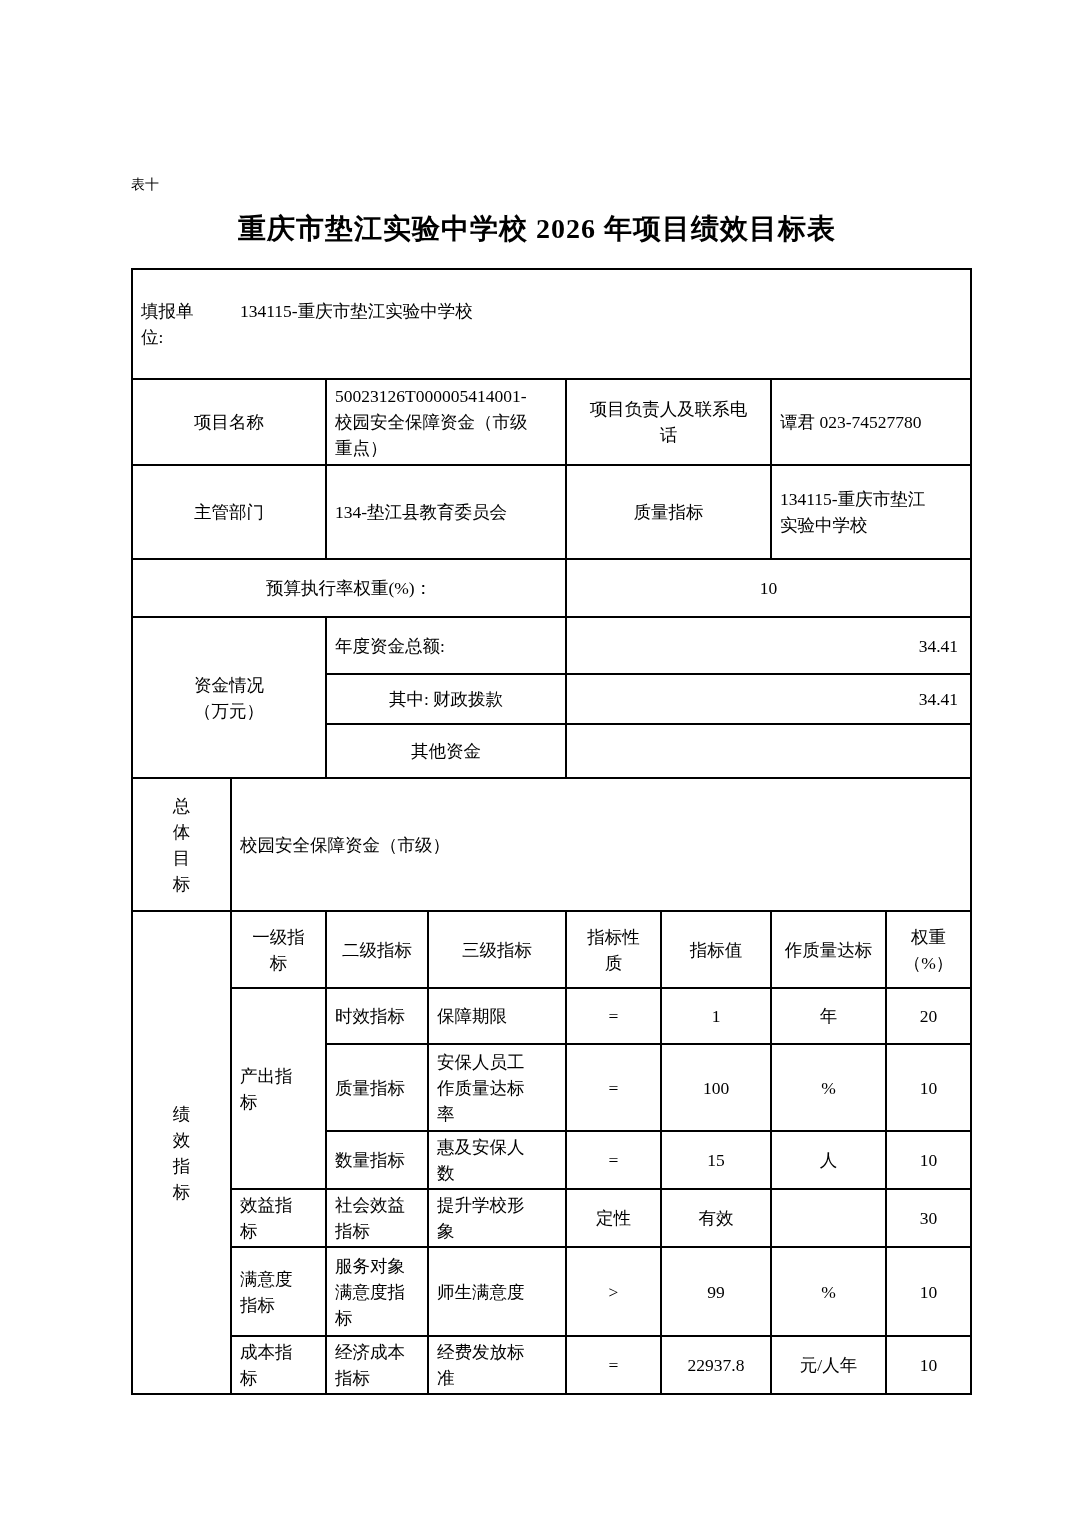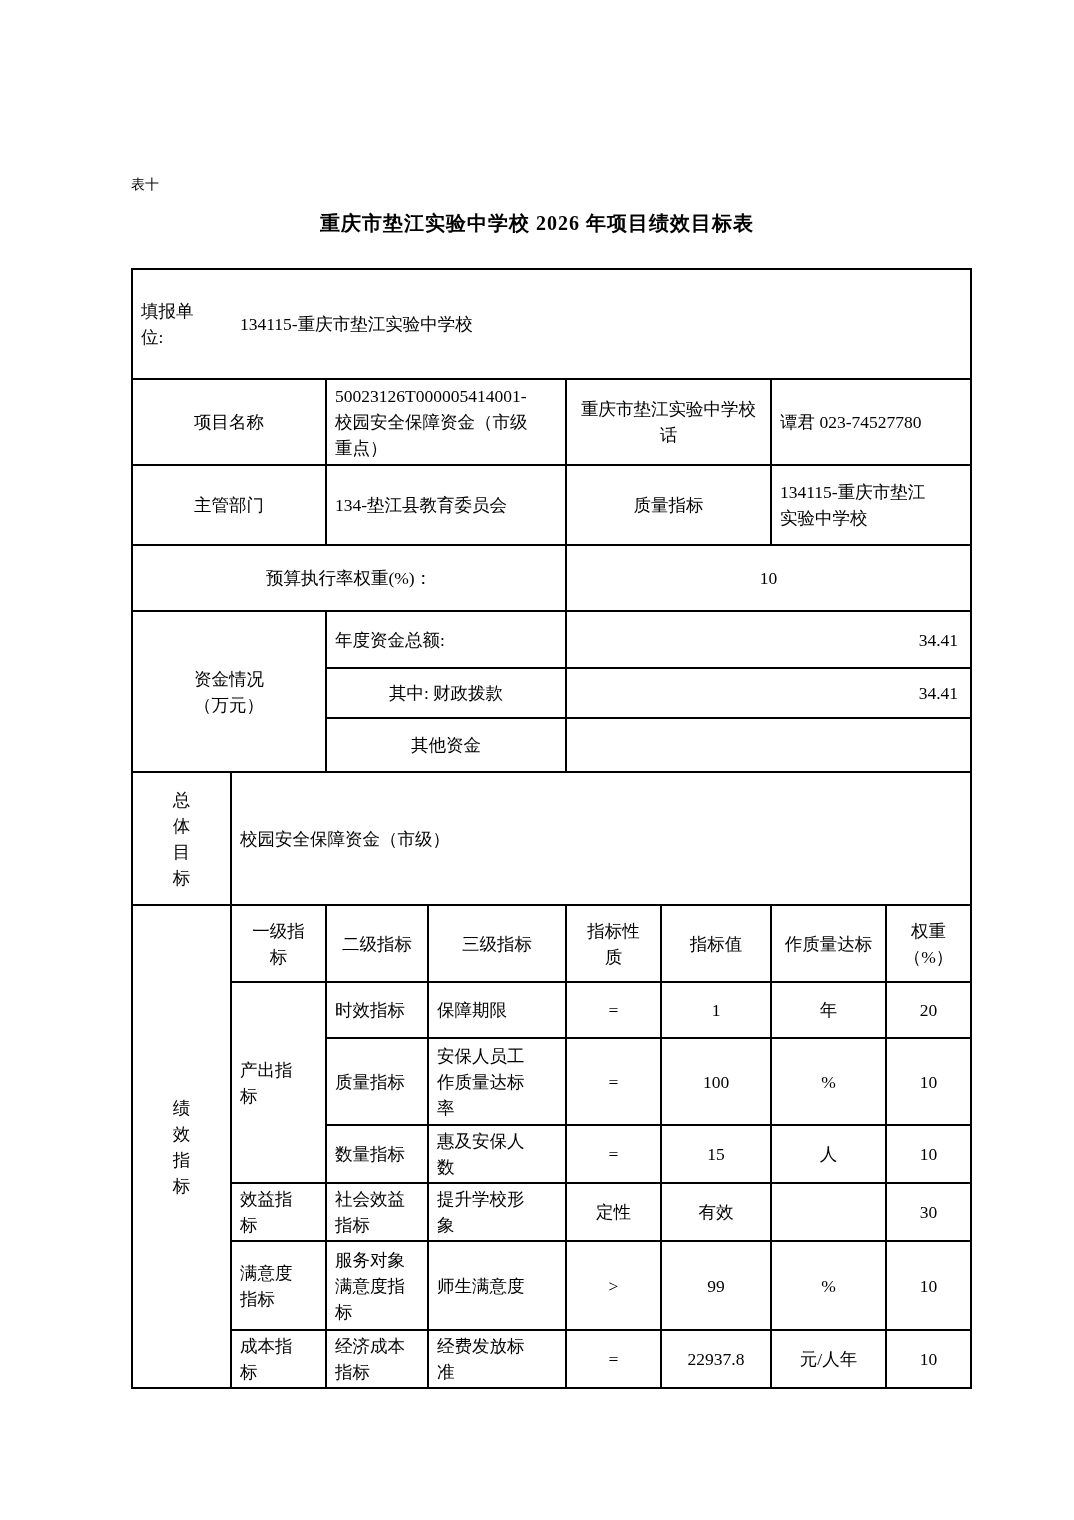--- a/index.html
+++ b/index.html
@@ -5,38 +5,38 @@
   html,body{margin:0;padding:0;background:#ffffff;}
   body{
     width:1074px;height:1520px;
     font-family:"Liberation Serif","DejaVu Serif",serif;
     color:#000;
   }
   .page{position:relative;width:1074px;height:1520px;background:#fff;overflow:hidden;}
   .sheet-label{position:absolute;left:131px;top:176px;font-size:14px;}
   .doc-title{
     position:absolute;left:0;top:210px;width:100%;
-    text-align:center;font-size:20px;font-weight:bold;letter-spacing:1px;
+    text-align:center;font-size:28px;font-weight:bold;letter-spacing:1px;
   }
   table.main{
     position:absolute;left:131px;top:268px;width:839px;
     border-collapse:collapse;table-layout:fixed;
   }
   table.main td{
     border:2px solid #000;
     font-size:17.5px;line-height:26px;
     padding:2px 8px;vertical-align:middle;
     white-space:pre-line;overflow:hidden;
   }
   .c{text-align:center;}
   .l{text-align:left;}
   .r{text-align:right;padding-right:12px !important;}
   .vert{text-align:center;line-height:33px;padding:0 !important;}
   .vert2{text-align:center;line-height:44px;padding:0 !important;}
-  .unit-flex{display:flex;align-items:center;}
+  .unit-flex{display:flex;align-items:flex-start;}
   .unit-label{flex:0 0 99px;white-space:pre-line;}
   .unit-value{flex:1;white-space:pre-line;}
 </style>
 </head>
 <body>
 
 <div class="page">
 
   <div class="sheet-label">表十</div>
 
@@ -63,34 +63,34 @@
           <span class="unit-value">134115-重庆市垫江实验中学校</span>
         </div>
       </td>
     </tr>
 
     <tr style="height:86px">
       <td colspan="2" class="c">项目名称</td>
       <td colspan="2" class="l">50023126T000005414001-
 校园安全保障资金（市级
 重点）</td>
-      <td colspan="2" class="c">重庆市垫江实验中学校
+      <td colspan="2" class="c">项目负责人及联系电
 话</td>
       <td colspan="2" class="l">谭君 023-74527780</td>
     </tr>
 
-    <tr style="height:80px">
+    <tr style="height:94px">
       <td colspan="2" class="c">主管部门</td>
       <td colspan="2" class="l">134-垫江县教育委员会</td>
       <td colspan="2" class="c">质量指标</td>
       <td colspan="2" class="l">134115-重庆市垫江
 实验中学校</td>
     </tr>
 
-    <tr style="height:66px">
+    <tr style="height:58px">
       <td colspan="4" class="c">预算执行率权重(%)：</td>
       <td colspan="4" class="c">10</td>
     </tr>
 
     <tr style="height:57px">
       <td colspan="2" rowspan="3" class="c">资金情况
 （万元）</td>
       <td colspan="2" class="l">年度资金总额:</td>
       <td colspan="4" class="r">34.41</td>
     </tr>

